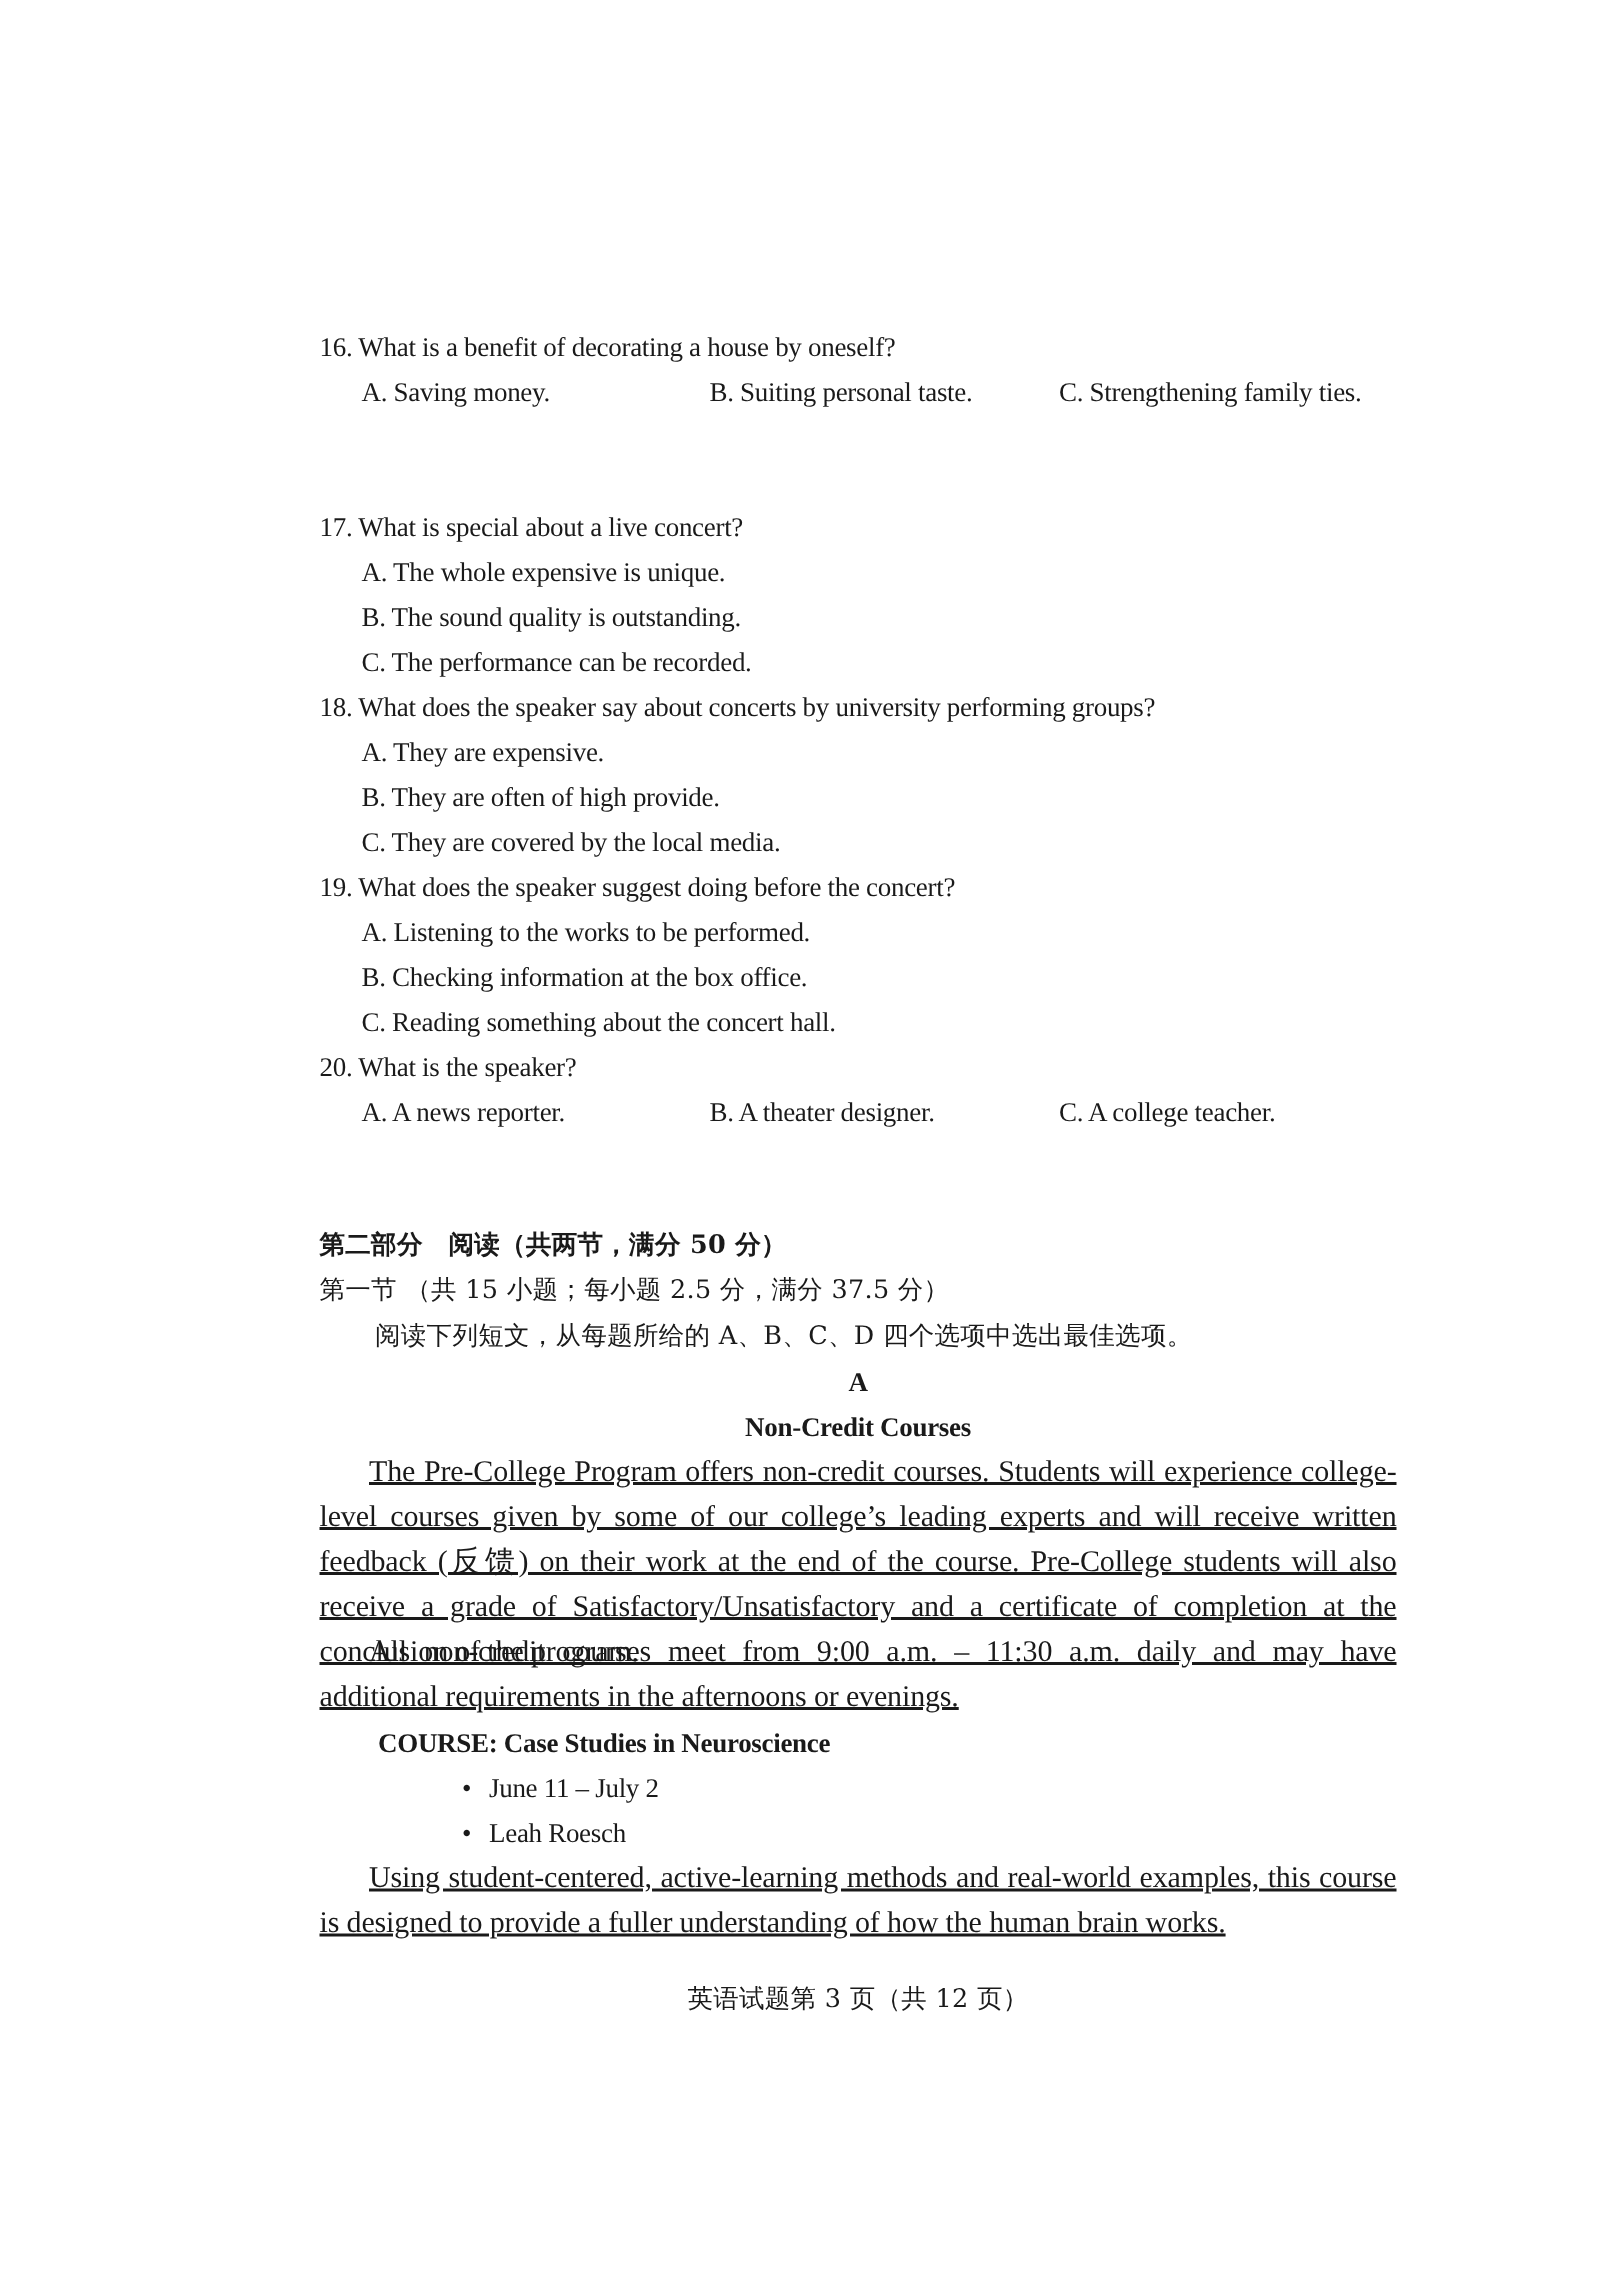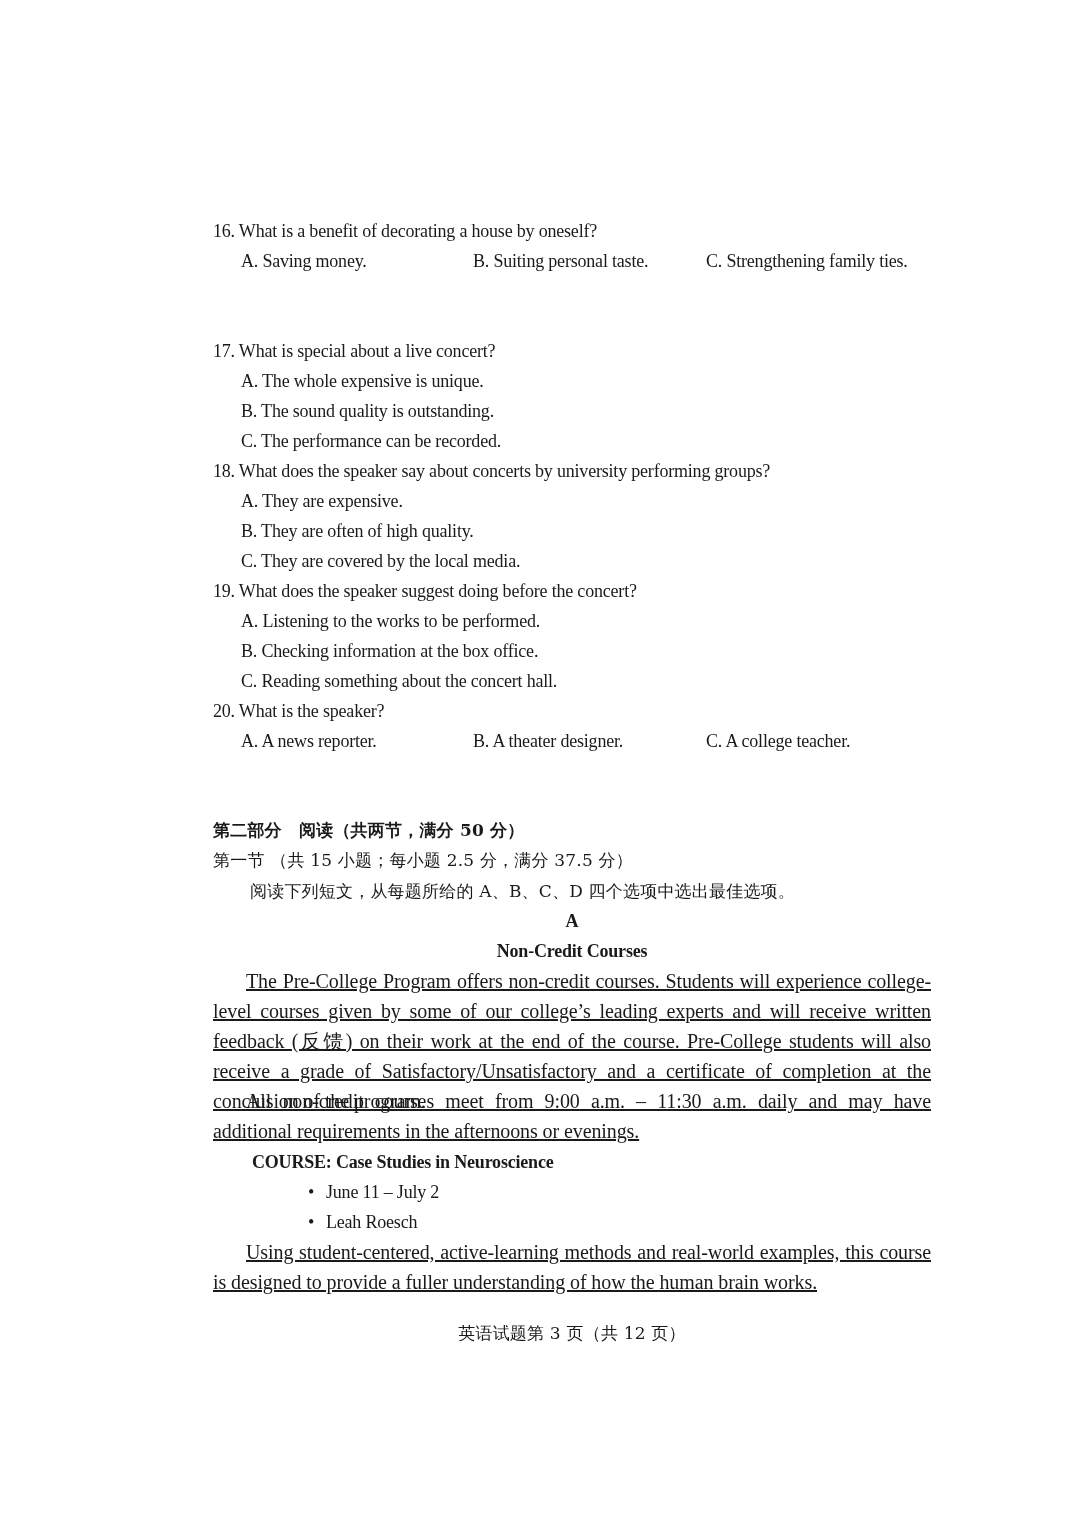--- a/index.html
+++ b/index.html
@@ -38,21 +38,21 @@
   <div class="line optC" style="top:250px">C. Strengthening family ties.</div>
 
 
   <div class="line q" style="top:340px">17. What is special about a live concert?</div>
   <div class="line opt" style="top:370px">A. The whole expensive is unique.</div>
   <div class="line opt" style="top:400px">B. The sound quality is outstanding.</div>
   <div class="line opt" style="top:430px">C. The performance can be recorded.</div>
 
   <div class="line q" style="top:460px">18. What does the speaker say about concerts by university performing groups?</div>
   <div class="line opt" style="top:490px">A. They are expensive.</div>
-  <div class="line opt" style="top:520px">B. They are often of high quality.</div>
+  <div class="line opt" style="top:520px">B. They are often of high provide.</div>
   <div class="line opt" style="top:550px">C. They are covered by the local media.</div>
 
   <div class="line q" style="top:580px">19. What does the speaker suggest doing before the concert?</div>
   <div class="line opt" style="top:610px">A. Listening to the works to be performed.</div>
   <div class="line opt" style="top:640px">B. Checking information at the box office.</div>
   <div class="line opt" style="top:670px">C. Reading something about the concert hall.</div>
 
   <div class="line q" style="top:700px">20. What is the speaker?</div>
   <div class="line opt" style="top:730px">A. A news reporter.</div>
   <div class="line optB" style="top:730px">B. A theater designer.</div>

